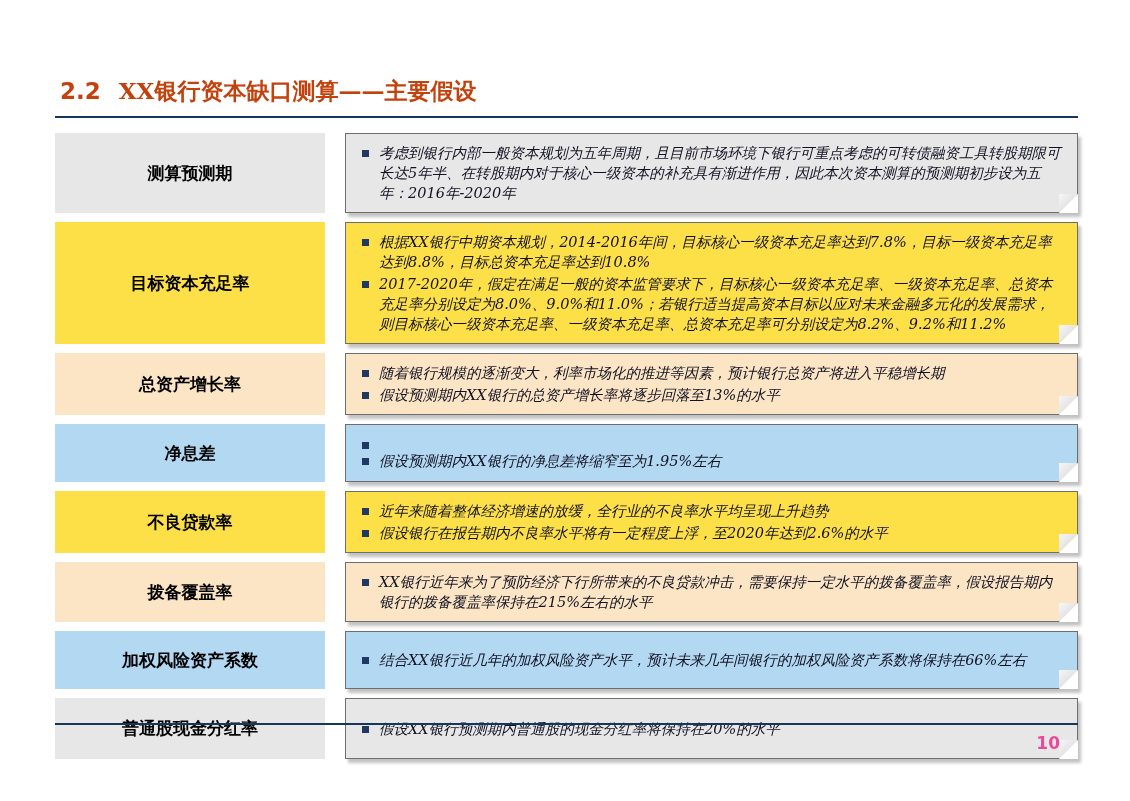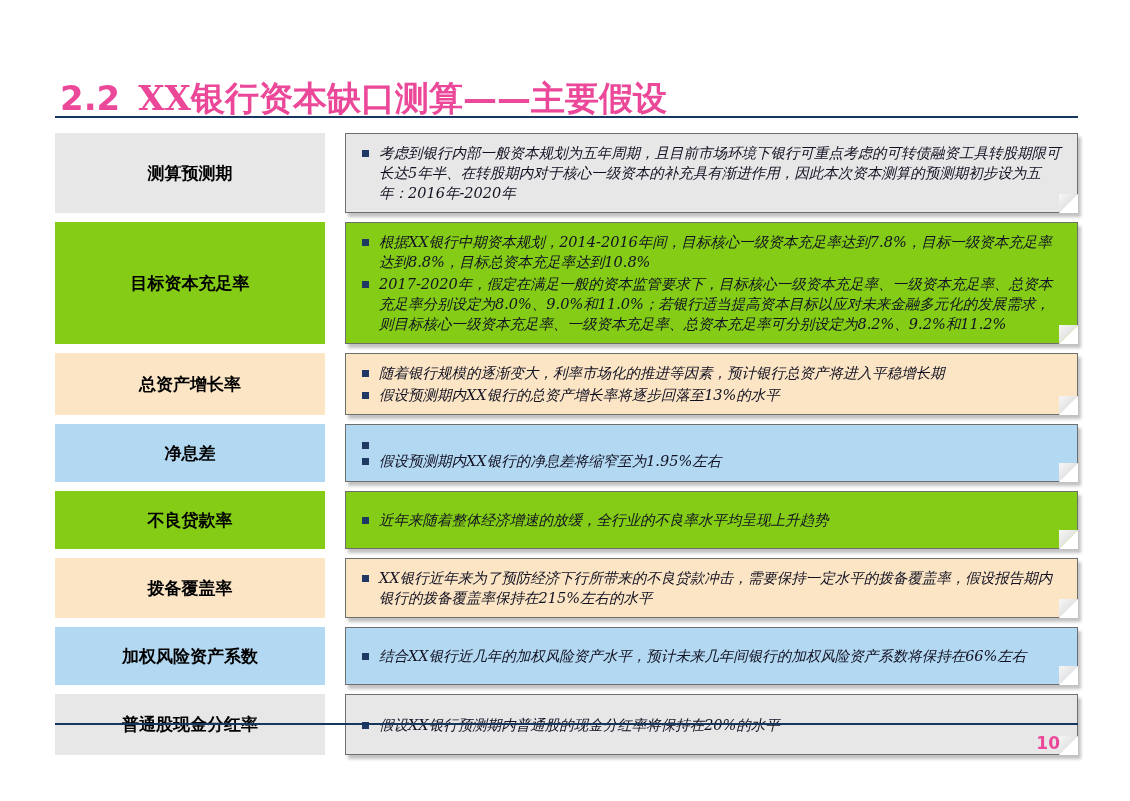--- a/index.html
+++ b/index.html
@@ -9,21 +9,21 @@
     font-family: "DejaVu Sans", "Liberation Sans", sans-serif;
     position: relative;
     overflow: hidden;
   }
   .slide { position: absolute; left: 55px; top: 0; width: 1023px; height: 801px; }
 
   
   .title-wrap {
     position: absolute; left: 5px; top: 76px; width: 1010px;
     display: flex; align-items: baseline;
-    color: #ec4899; font-weight: bold; font-size: 34px;
+    color: #c2410c; font-weight: bold; font-size: 23px;
     font-family: "DejaVu Serif", "Liberation Serif", serif;
     white-space: nowrap;
   }
   .title-number { font-family: "DejaVu Sans", sans-serif; margin-right: 18px; }
   .title-rule {
     position: absolute; left: 0; top: 116px; width: 1023px; height: 0;
     border-top: 2px solid #17365d;
   }
 
   
@@ -55,21 +55,21 @@
   }
   .content-box::after {
     content: ""; position: absolute; right: -1px; bottom: -1px;
     width: 19px; height: 19px;
     background: #ffffff;
     clip-path: polygon(100% 0, 100% 100%, 0 100%);
   }
 
   
   .theme-gray  .row-label, .theme-gray  .content-box { background: #e7e7e7; }
-  .theme-pale  .row-label, .theme-pale  .content-box { background: #84cc16; }
+  .theme-pale  .row-label, .theme-pale  .content-box { background: #fde047; }
   .theme-peach .row-label, .theme-peach .content-box { background: #fbe5c5; }
   .theme-blue  .row-label, .theme-blue  .content-box { background: #b3d8f2; }
 
   
   .row-1 .row-label, .row-1 .content-box { min-height: 57px; }
   .row-2 .row-label, .row-2 .content-box { min-height: 107px; }
   .row-3 .row-label, .row-3 .content-box { min-height: 58px; }
   .row-4 .row-label, .row-4 .content-box { min-height: 58px; }
   .row-5 .row-label, .row-5 .content-box { min-height: 58px; }
   .row-6 .row-label, .row-6 .content-box { min-height: 58px; }
@@ -166,20 +166,24 @@
     </div>
 
     <div class="row row-5 theme-pale">
       <div class="row-label">不良贷款率</div>
       <div class="row-spacer"></div>
       <div class="content-box">
         <div class="bullet">
           <span class="bullet-square"></span>
           <span class="bullet-text">近年来随着整体经济增速的放缓，全行业的不良率水平均呈现上升趋势</span>
         </div>
+        <div class="bullet">
+          <span class="bullet-square"></span>
+          <span class="bullet-text">假设银行在报告期内不良率水平将有一定程度上浮，至2020年达到2.6%的水平</span>
+        </div>
       </div>
     </div>
 
     <div class="row row-6 theme-peach">
       <div class="row-label">拨备覆盖率</div>
       <div class="row-spacer"></div>
       <div class="content-box">
         <div class="bullet">
           <span class="bullet-square"></span>
           <span class="bullet-text">XX银行近年来为了预防经济下行所带来的不良贷款冲击，需要保持一定水平的拨备覆盖率，假设报告期内银行的拨备覆盖率保持在215%左右的水平</span>

